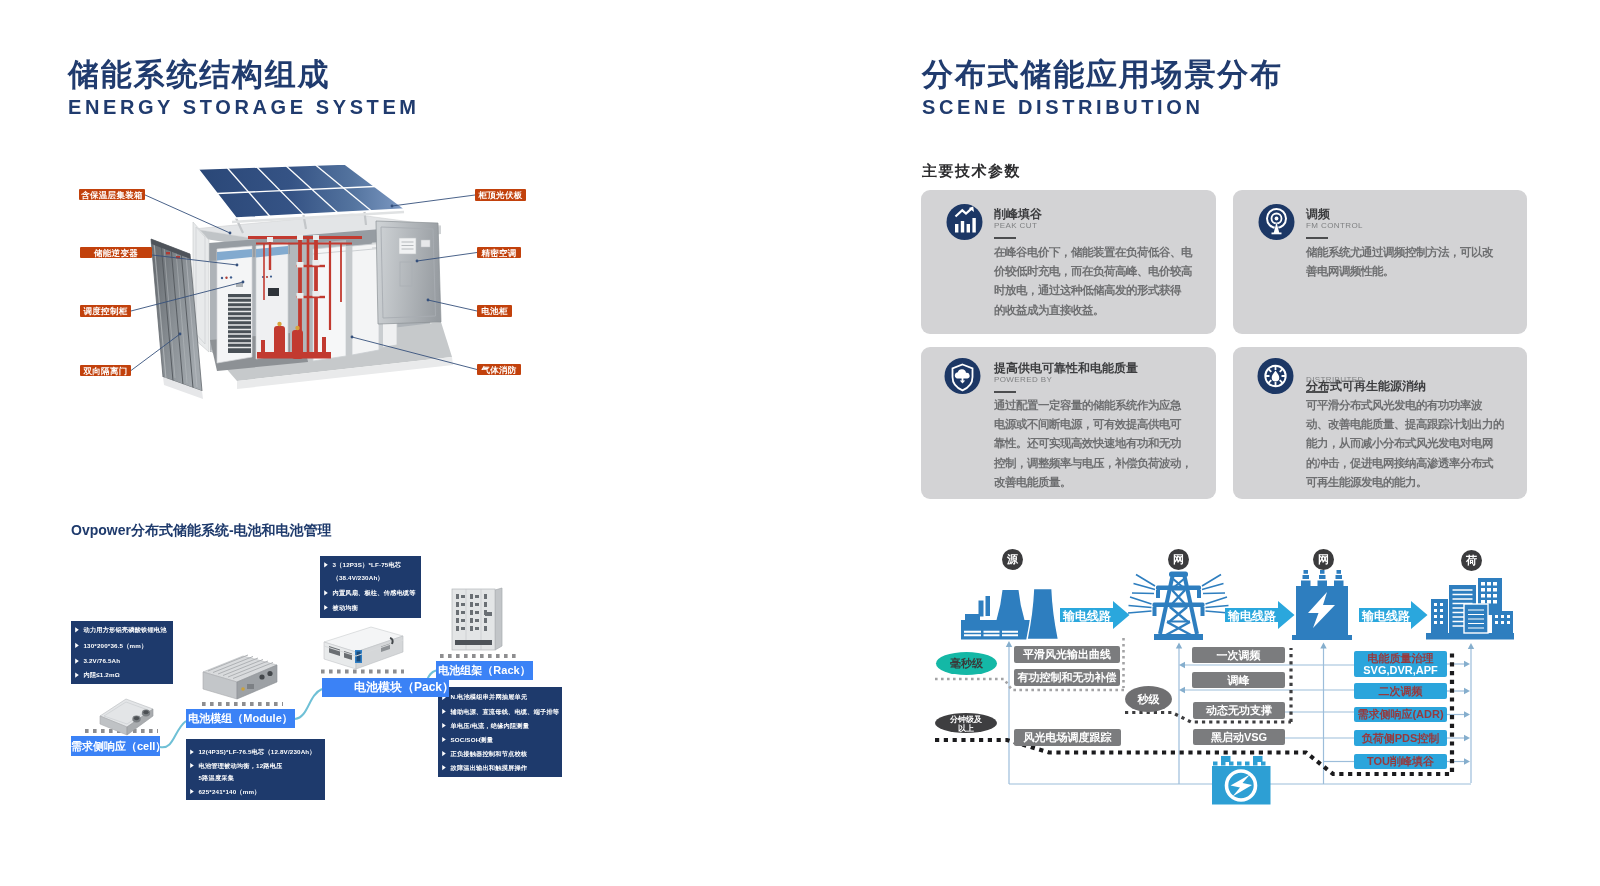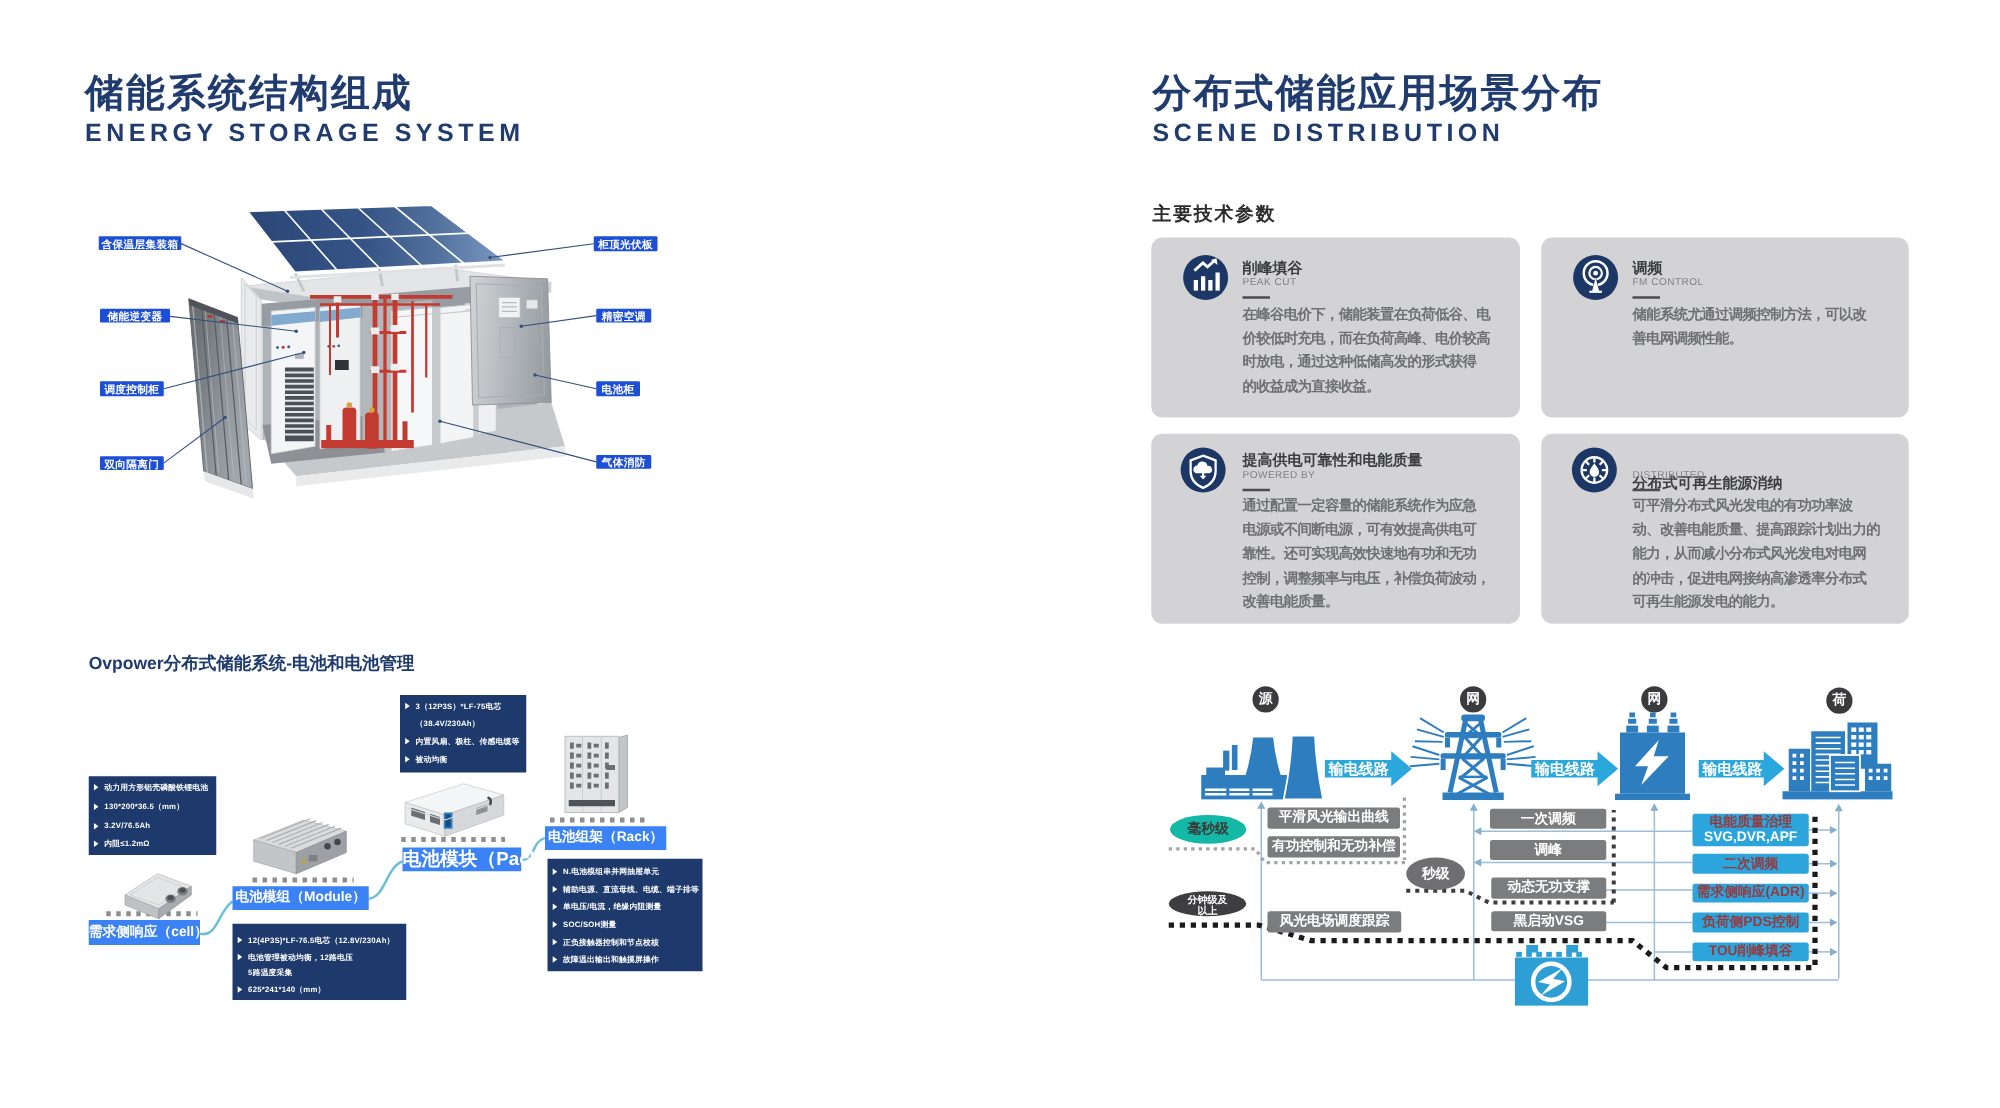--- a/index.html
+++ b/index.html
@@ -1,21 +1,21 @@
 <!DOCTYPE html>
 <html><head>
 <meta charset="utf-8">
 <style>
 html,body{margin:0;padding:0;background:#fff;}
 body{width:1600px;height:886px;position:relative;overflow:hidden;
   font-family:"Liberation Sans",sans-serif;}
 .ab{position:absolute;}
 .h1{font-size:31px;font-weight:bold;color:#203b6e;letter-spacing:1.8px;line-height:1;}
 .h2{font-size:20px;font-weight:bold;color:#203b6e;letter-spacing:3.6px;line-height:1;}
-.lbl{position:absolute;background:#1d4ed8;color:#fff;font-size:8.5px;font-weight:bold;
+.lbl{position:absolute;background:#c2410c;color:#fff;font-size:8.5px;font-weight:bold;
   text-align:center;border-radius:1px;letter-spacing:0.3px;white-space:nowrap;}
 .card{position:absolute;background:#d3d3d5;border-radius:9px;}
 .ctit{position:absolute;font-size:12px;font-weight:bold;color:#3c3d3f;letter-spacing:0px;line-height:1;white-space:nowrap;}
 .csub{position:absolute;font-size:8px;color:#7f8082;letter-spacing:0.4px;line-height:1;white-space:nowrap;}
 .cdiv{position:absolute;width:22px;height:2px;background:#4c4d4f;}
 .cbody{position:absolute;font-size:11.5px;color:#6e6f71;line-height:19.2px;letter-spacing:-0.5px;font-weight:bold;white-space:nowrap;}
 .gbox{position:absolute;background:#7b7c7e;color:#fff;font-weight:bold;font-size:11px;
   text-align:center;border-radius:2px;letter-spacing:0px;white-space:nowrap;}
 .bbox{position:absolute;background:#2ba5dc;border-radius:2px;text-align:center;
   font-weight:bold;font-size:11px;color:#963a3e;letter-spacing:0;white-space:nowrap;}
@@ -178,21 +178,21 @@
     <circle cx="243" cy="282" r="1.4"></circle>
     <circle cx="180" cy="334" r="1.4"></circle>
     <circle cx="392" cy="206" r="1.4"></circle>
     <circle cx="417" cy="261" r="1.4"></circle>
     <circle cx="428" cy="300" r="1.4"></circle>
     <circle cx="352" cy="337" r="1.4"></circle>
   </g>
 </svg>
 
 <div class="lbl" style="left:79px;top:189px;width:66px;height:11px;line-height:12px;">含保温层集装箱</div>
-<div class="lbl" style="left:80px;top:247px;width:56px;height:11px;line-height:12px;">储能逆变器</div>
+<div class="lbl" style="left:80px;top:247px;width:72px;height:11px;line-height:12px;">储能逆变器</div>
 <div class="lbl" style="left:80px;top:305px;width:51px;height:12px;line-height:13px;">调度控制柜</div>
 <div class="lbl" style="left:80px;top:365px;width:51px;height:11px;line-height:12px;">双向隔离门</div>
 <div class="lbl" style="left:475px;top:189px;width:51px;height:12px;line-height:13px;">柜顶光伏板</div>
 <div class="lbl" style="left:477px;top:247px;width:44px;height:11px;line-height:12px;">精密空调</div>
 <div class="lbl" style="left:477px;top:305px;width:35px;height:12px;line-height:13px;">电池柜</div>
 <div class="lbl" style="left:477px;top:364px;width:44px;height:11px;line-height:12px;">气体消防</div>
 
 <div class="ab" style="left:71px;top:522px;font-size:14px;font-weight:bold;color:#1e3a6c;letter-spacing:0px;">Ovpower分布式储能系统-电池和电池管理</div>
 
 <svg id="chain" class="ab" style="left:60px;top:540px;" width="560" height="280" viewBox="60 540 560 280">
@@ -313,21 +313,21 @@
   <div class="it" style="margin-top:10px;">辅助电源、直流母线、电缆、端子排等</div>
   <div class="it" style="margin-top:10px;">单电压/电流，绝缘内阻测量</div>
   <div class="it" style="margin-top:10px;">SOC/SOH测量</div>
   <div class="it" style="margin-top:10px;">正负接触器控制和节点校核</div>
   <div class="it" style="margin-top:10px;">故障温出输出和触摸屏操作</div>
  </div>
 </div>
 
 <div class="blabel" style="left:71px;top:736px;width:89px;height:20px;line-height:20px;font-size:11px;">需求侧响应（cell）</div>
 <div class="blabel" style="left:186px;top:709px;width:109px;height:19px;line-height:19px;font-size:11px;">电池模组（Module）</div>
-<div class="blabel" style="left:322px;top:678px;width:95px;height:19px;line-height:19px;font-size:15px;">电池模块（Pack）</div>
+<div class="blabel" style="left:322px;top:678px;width:95px;height:19px;line-height:19px;font-size:12px;padding-left:32px;">电池模块（Pack）</div>
 <div class="blabel" style="left:436px;top:661px;width:97px;height:19px;line-height:19px;font-size:11px;">电池组架（Rack）</div>
 
 <div class="ab h1" style="left:922px;top:59px;">分布式储能应用场景分布</div>
 <div class="ab h2" style="left:922px;top:97px;">SCENE DISTRIBUTION</div>
 <div class="ab" style="left:922px;top:162px;font-size:15px;font-weight:bold;color:#2c2c2e;letter-spacing:1.5px;">主要技术参数</div>
 
 <div class="card" style="left:921px;top:190px;width:295px;height:144px;"></div>
 <div class="card" style="left:1233px;top:190px;width:294px;height:144px;"></div>
 <div class="card" style="left:921px;top:347px;width:295px;height:152px;"></div>
 <div class="card" style="left:1233px;top:347px;width:294px;height:152px;"></div>

